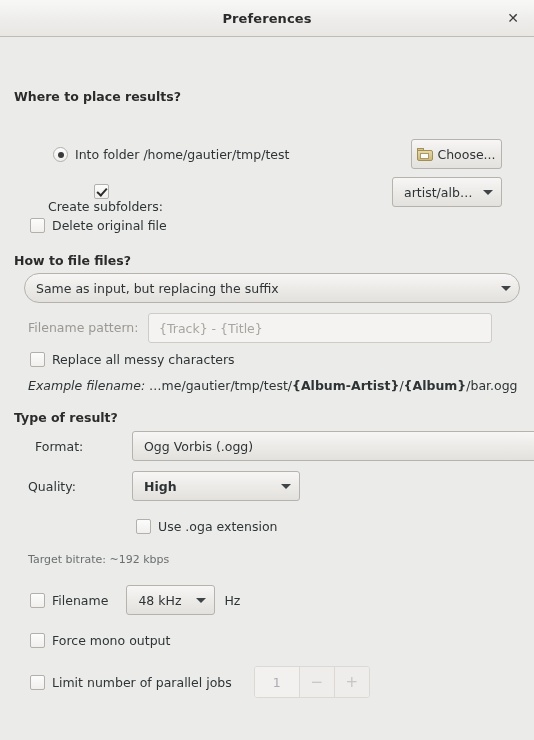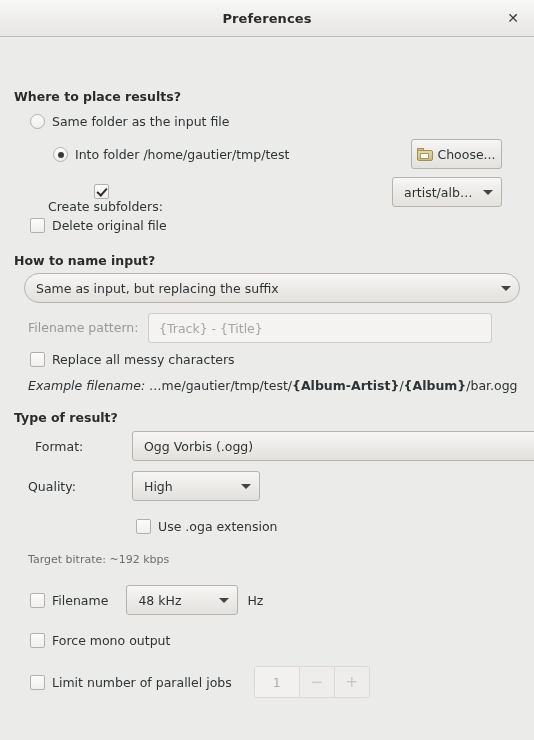--- a/index.html
+++ b/index.html
@@ -273,24 +273,20 @@
 
 <div class="titlebar">
   <div class="title">Preferences</div>
   <div class="close">✕</div>
 </div>
 
 <div class="content">
 
   <div class="section-title" style="position:absolute;left:14px;top:52px;">Where to place results?</div>
 
-  <div class="row" style="position:absolute;left:30px;top:77px;">
-    <span class="radio"></span>
-    <span class="ctl-label">Same folder as the input file</span>
-  </div>
 
   <div class="row" style="position:absolute;left:53px;top:110px;">
     <span class="radio checked"></span>
     <span class="ctl-label">Into folder /home/gautier/tmp/test</span>
   </div>
 
   <div class="btn" style="position:absolute;left:411px;top:102px;width:91px;">
     <span class="folder-ico">
       <span class="tab"></span>
         <span class="body"></span>
@@ -307,21 +303,21 @@
   <div class="combo" style="position:absolute;left:392px;top:140px;width:110px;">
     <span class="val">artist/album</span>
     <span class="arrow-down"></span>
   </div>
 
   <div class="row" style="position:absolute;left:30px;top:181px;">
     <span class="check"></span>
     <span class="ctl-label">Delete original file</span>
   </div>
 
-  <div class="section-title" style="position:absolute;left:14px;top:216px;">How to name input?</div>
+  <div class="section-title" style="position:absolute;left:14px;top:216px;">How to file files?</div>
 
   <div class="combo" style="position:absolute;left:24px;top:236px;width:496px;border-radius:15px;">
     <span class="val">Same as input, but replacing the suffix</span>
     <span class="arrow-down"></span>
   </div>
 
   <div class="ctl-label disabled" style="position:absolute;left:28px;top:283px;margin-left:0;">Filename pattern:</div>
 
   <div class="entry" style="position:absolute;left:148px;top:276px;width:344px;">
     <span>{Track} - {Title}</span>
@@ -340,36 +336,36 @@
 
   <div class="ctl-label" style="position:absolute;left:19px;top:402px;margin-left:16px;">Format:</div>
 
   <div class="combo" style="position:absolute;left:132px;top:394px;width:448px;">
     <span class="val">Ogg Vorbis (.ogg)</span>
     <span class="arrow-down"></span>
   </div>
 
   <div class="ctl-label" style="position:absolute;left:28px;top:442px;margin-left:0;">Quality:</div>
 
-  <div class="combo" style="position:absolute;left:132px;top:434px;width:128px;">
+  <div class="combo" style="position:absolute;left:132px;top:434px;width:168px;font-weight:bold;">
     <span class="val">High</span>
     <span class="arrow-down"></span>
   </div>
 
   <div class="row" style="position:absolute;left:136px;top:482px;">
     <span class="check"></span>
     <span class="ctl-label">Use .oga extension</span>
   </div>
 
   <div class="muted-small" style="position:absolute;left:28px;top:516px;">Target bitrate: ~192 kbps</div>
 
   <div class="row" style="position:absolute;left:30px;top:548px;">
     <span class="check"></span>
     <span class="ctl-label">Filename</span>
-    <span class="combo" style="margin-left:18px;width:112px;padding:0 8px 0 11px;">
+    <span class="combo" style="margin-left:18px;width:89px;padding:0 8px 0 11px;">
       <span class="val">48 kHz</span>
       <span class="arrow-down"></span>
     </span>
     <span class="unit">Hz</span>
   </div>
 
   <div class="row" style="position:absolute;left:30px;top:596px;">
     <span class="check"></span>
     <span class="ctl-label">Force mono output</span>
   </div>

